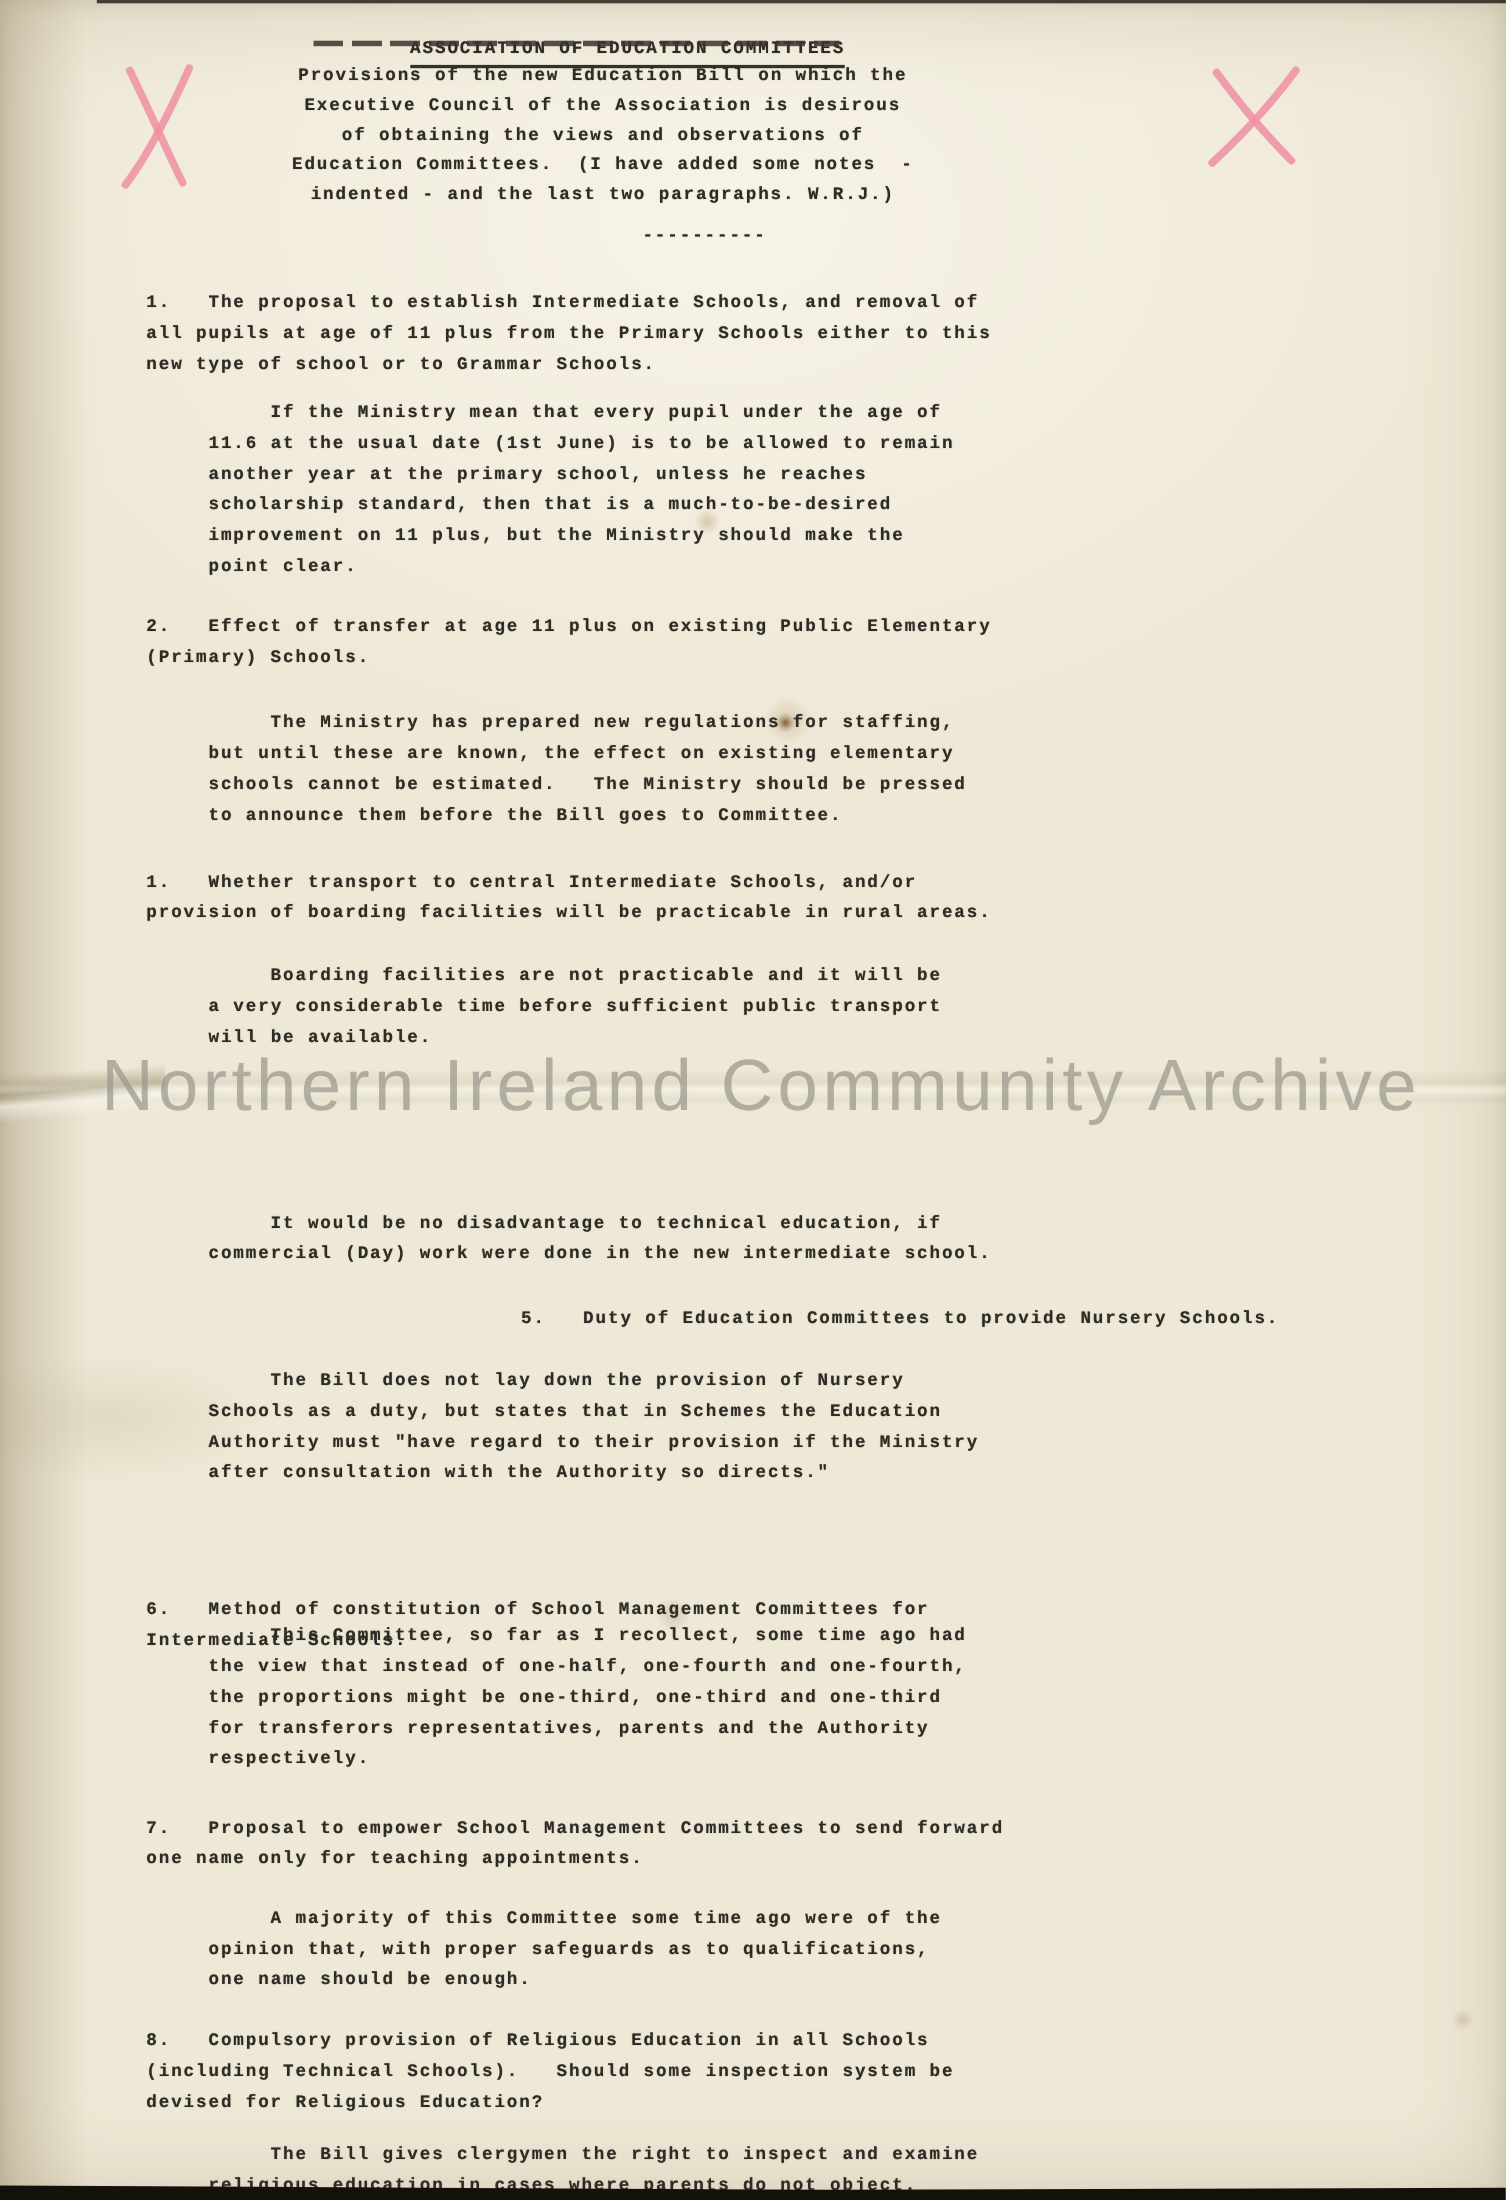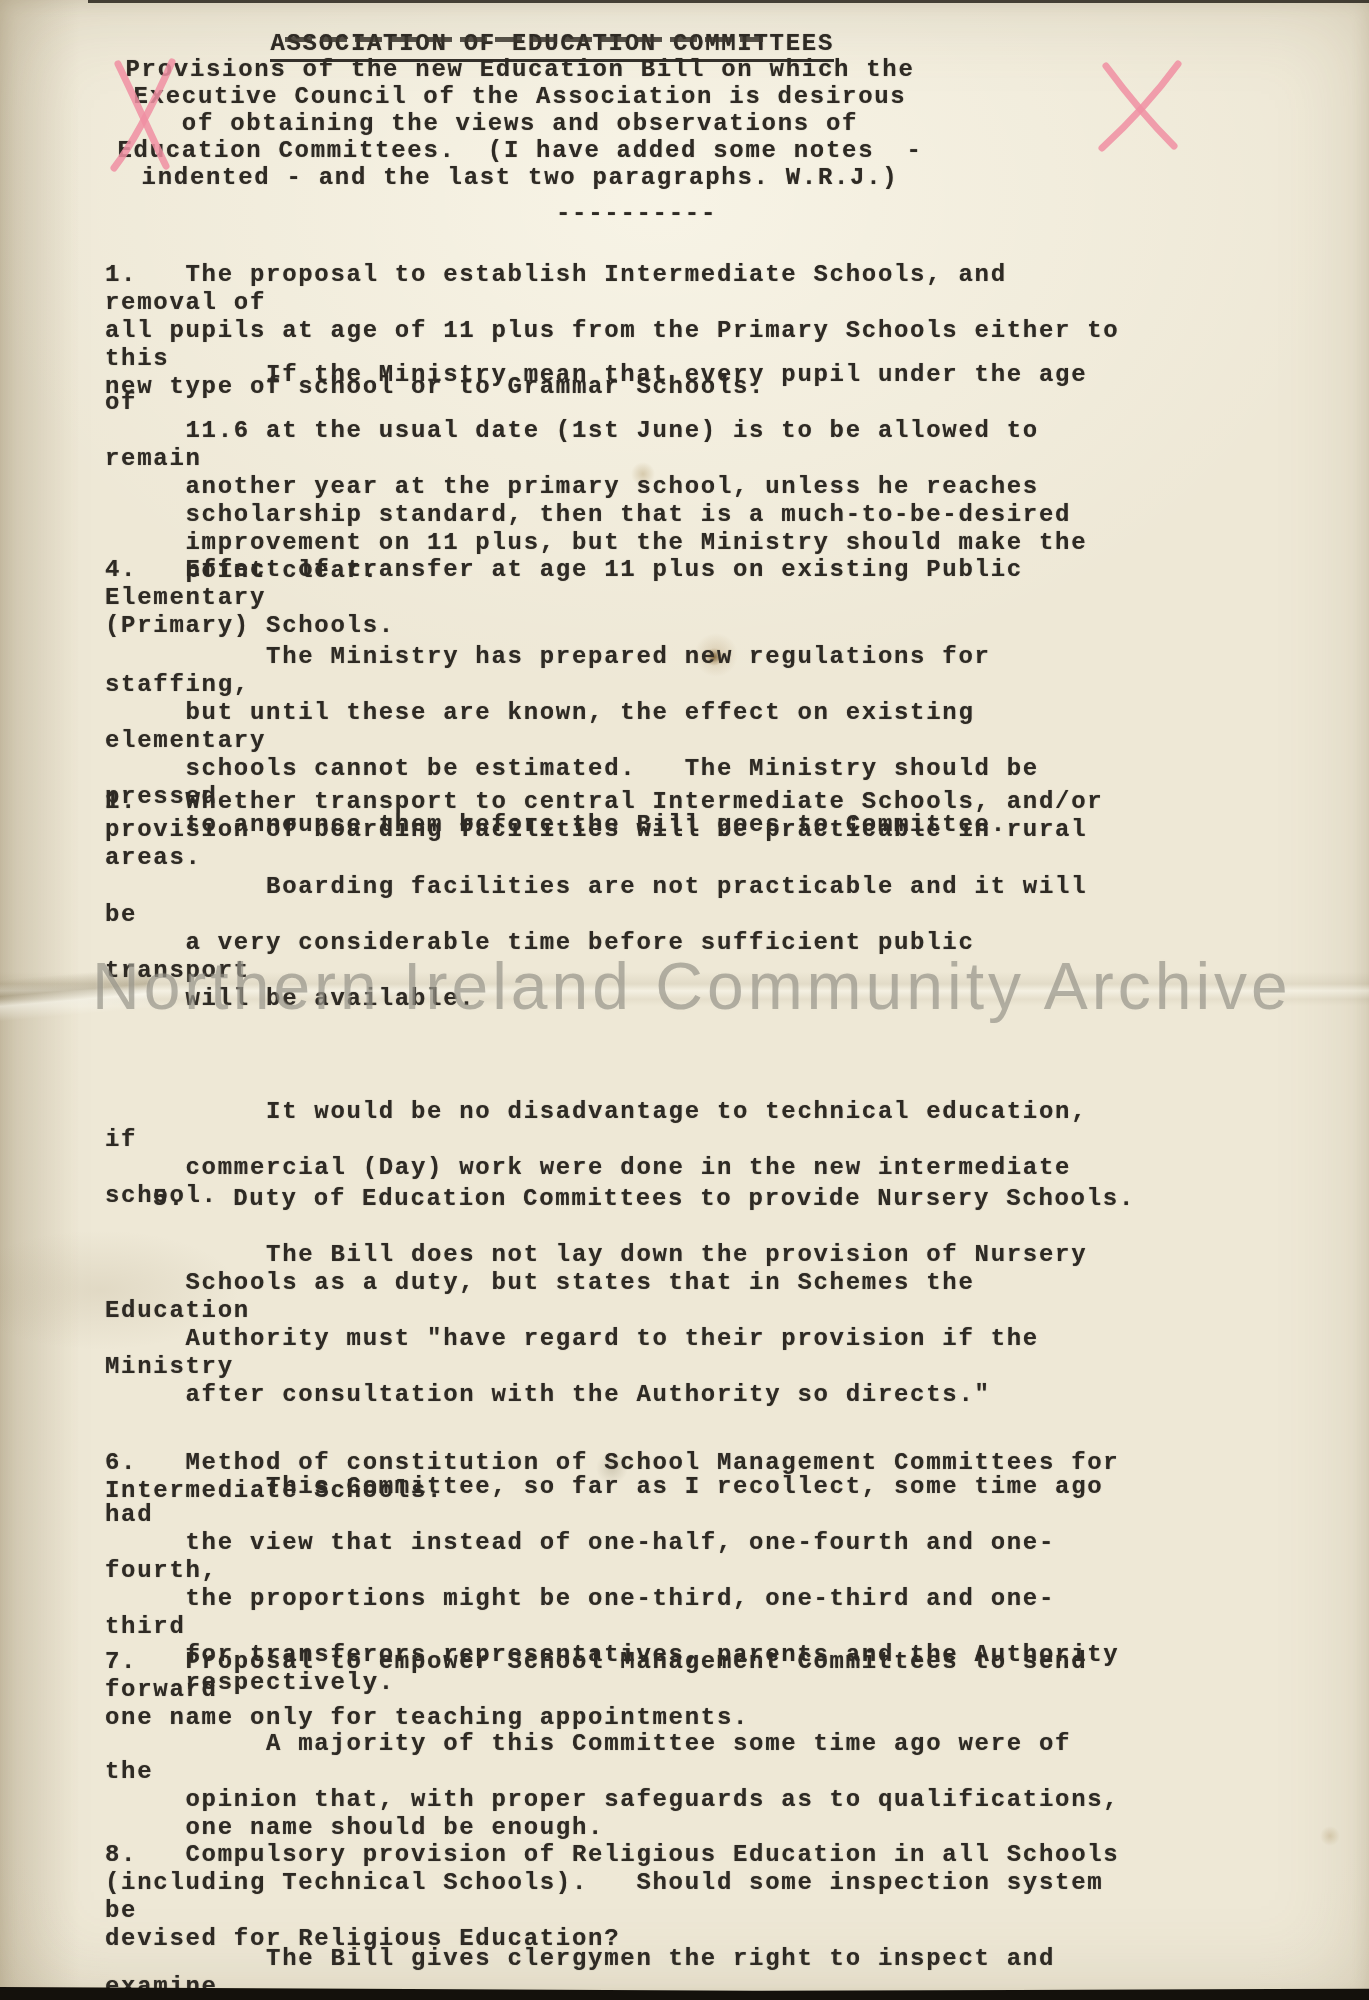--- a/index.html
+++ b/index.html
@@ -43,26 +43,27 @@
     position:absolute;left:88px;top:0;width:1281px;height:3px;
     background:rgba(24,20,14,0.78);
   }
   .photo-edge-bottom{
     position:absolute;left:0;bottom:0;width:100%;height:16px;
     background:#14110c;
     clip-path:polygon(0 18%, 55% 42%, 100% 30%, 100% 100%, 0 100%);
   }
   
   .typed{
-    font-size:24px;
+    font-size:16px;
     line-height:28px;
     letter-spacing:1.7px;
     font-weight:700;
     white-space:pre-wrap;
     text-shadow:0 0 1px rgba(46,42,36,0.55);
+    margin-left:28px;
   }
   .block{position:absolute;left:105px;width:1030px;}
   .centercol{position:absolute;left:105px;width:830px;text-align:center;}
   .title-underline{
     display:inline-block;
     border-bottom:3px solid #34302a;
     padding-bottom:1px;
   }
   .dashed-rule{
     position:absolute;left:285px;top:37px;width:478px;height:5px;
@@ -108,21 +109,21 @@
   <div class="block typed" style="top:261px;">1.   The proposal to establish Intermediate Schools, and removal of
 all pupils at age of 11 plus from the Primary Schools either to this
 new type of school or to Grammar Schools.</div>
   <div class="block typed" style="top:361px;">          If the Ministry mean that every pupil under the age of
      11.6 at the usual date (1st June) is to be allowed to remain
      another year at the primary school, unless he reaches
      scholarship standard, then that is a much-to-be-desired
      improvement on 11 plus, but the Ministry should make the
      point clear.</div>
 
-  <div class="block typed" style="top:556px;">4.   Effect of transfer at age 11 plus on existing Public Elementary
+  <div class="block typed" style="top:556px;">2.   Effect of transfer at age 11 plus on existing Public Elementary
 (Primary) Schools.</div>
   <div class="block typed" style="top:643px;">          The Ministry has prepared new regulations for staffing,
      but until these are known, the effect on existing elementary
      schools cannot be estimated.   The Ministry should be pressed
      to announce them before the Bill goes to Committee.</div>
 
   <div class="block typed" style="top:788px;">1.   Whether transport to central Intermediate Schools, and/or
 provision of boarding facilities will be practicable in rural areas.</div>
   <div class="block typed" style="top:873px;">          Boarding facilities are not practicable and it will be
      a very considerable time before sufficient public transport

